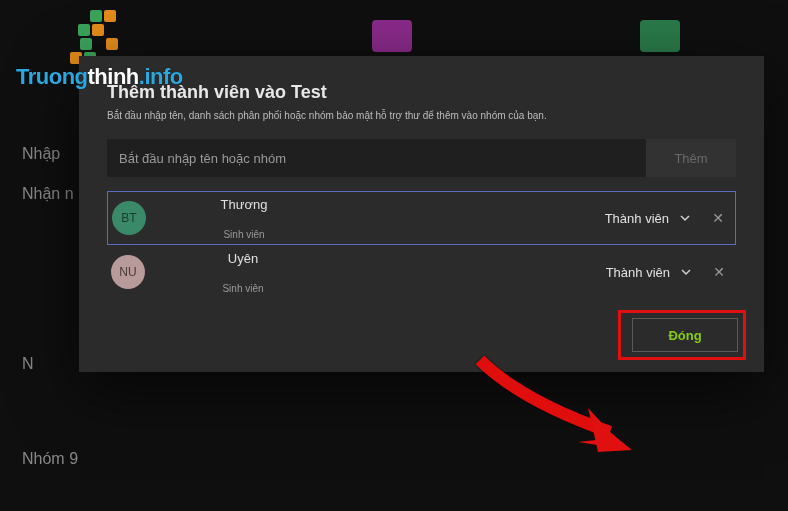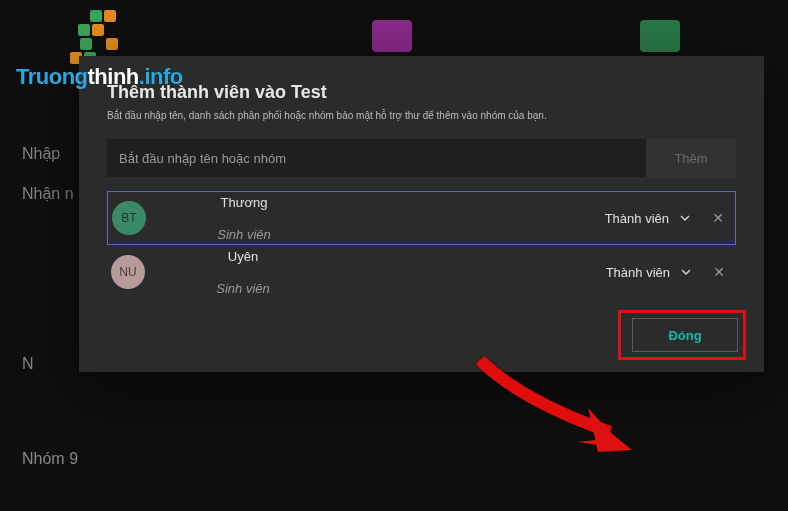--- a/index.html
+++ b/index.html
@@ -75,34 +75,34 @@
     }
     .avatar {
       width:34px; height:34px; border-radius:50%;
       display:flex; align-items:center; justify-content:center;
       font-size:12px; margin-right:18px;
     }
     .avatar.bt { background:#3a8a6a; color:#1a3a2a; }
     .avatar.nu { background:#b89a9a; color:#4a3a3a; }
     .member-info { flex:1; }
     .member-name { color:#e0e0e0; font-size:13px; text-align:center; width:160px; }
-    .member-role { color:#9a9a9a; font-size:13px; text-align:center; width:160px; margin-top:17px;font-style:italic; }
+    .member-role { color:#9a9a9a; font-size:10px; text-align:center; width:160px; margin-top:17px; }
     .role-sel {
       display:flex; align-items:center; gap:10px;
       color:#e0e0e0; font-size:13px; margin-right:18px;
     }
     .chev { width:12px; height:12px; }
     .chev svg { width:100%; height:100%; }
     .remove-x { color:#9a9a9a; font-size:14px; cursor:pointer; width:18px; text-align:center; }
     .footer {
       position:absolute; bottom:20px; right:26px;
     }
     .close-btn {
       width:106px; height:34px; background:#2b2b2b;
-      border:1px solid #5a5a5a; color:#14b8a6;
+      border:1px solid #5a5a5a; color:#84cc16;
       font-size:13px; font-weight:600;
       cursor:pointer;
     }
     .anno-box {
       position:absolute; right:18px; bottom:12px;
       width:128px; height:50px;
       border:3px solid #e01010;
       z-index:4; pointer-events:none;
     }
     .arrow {

